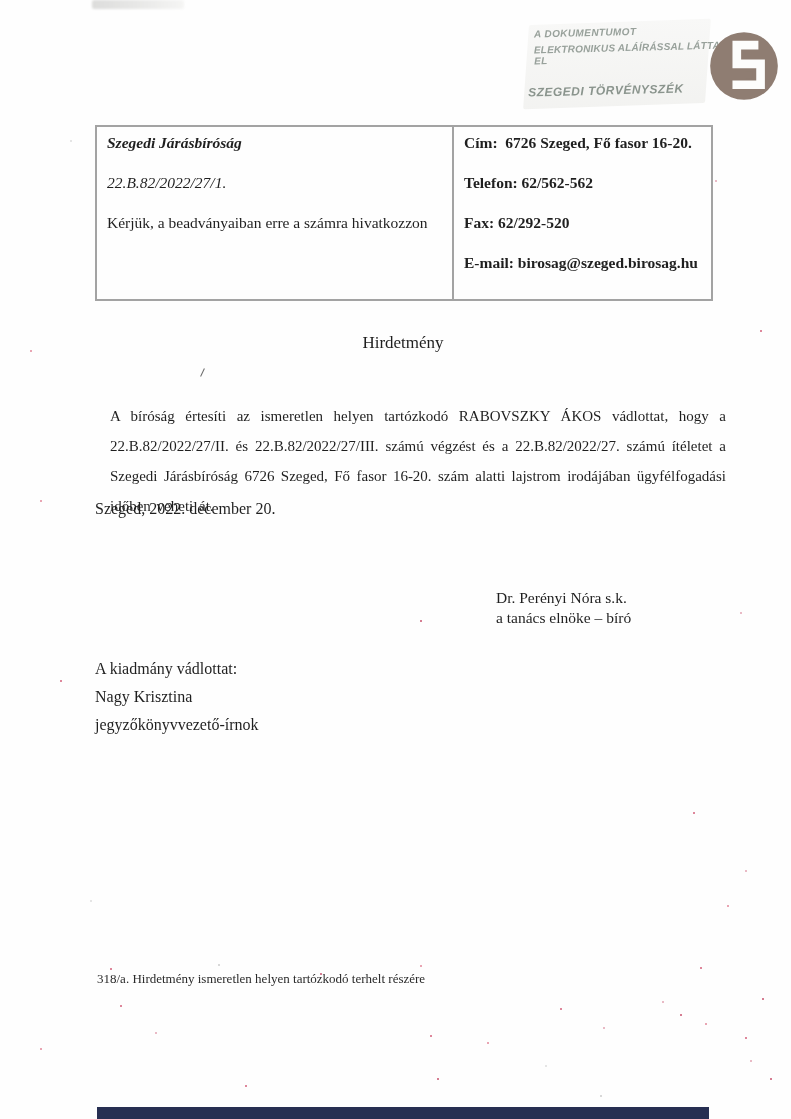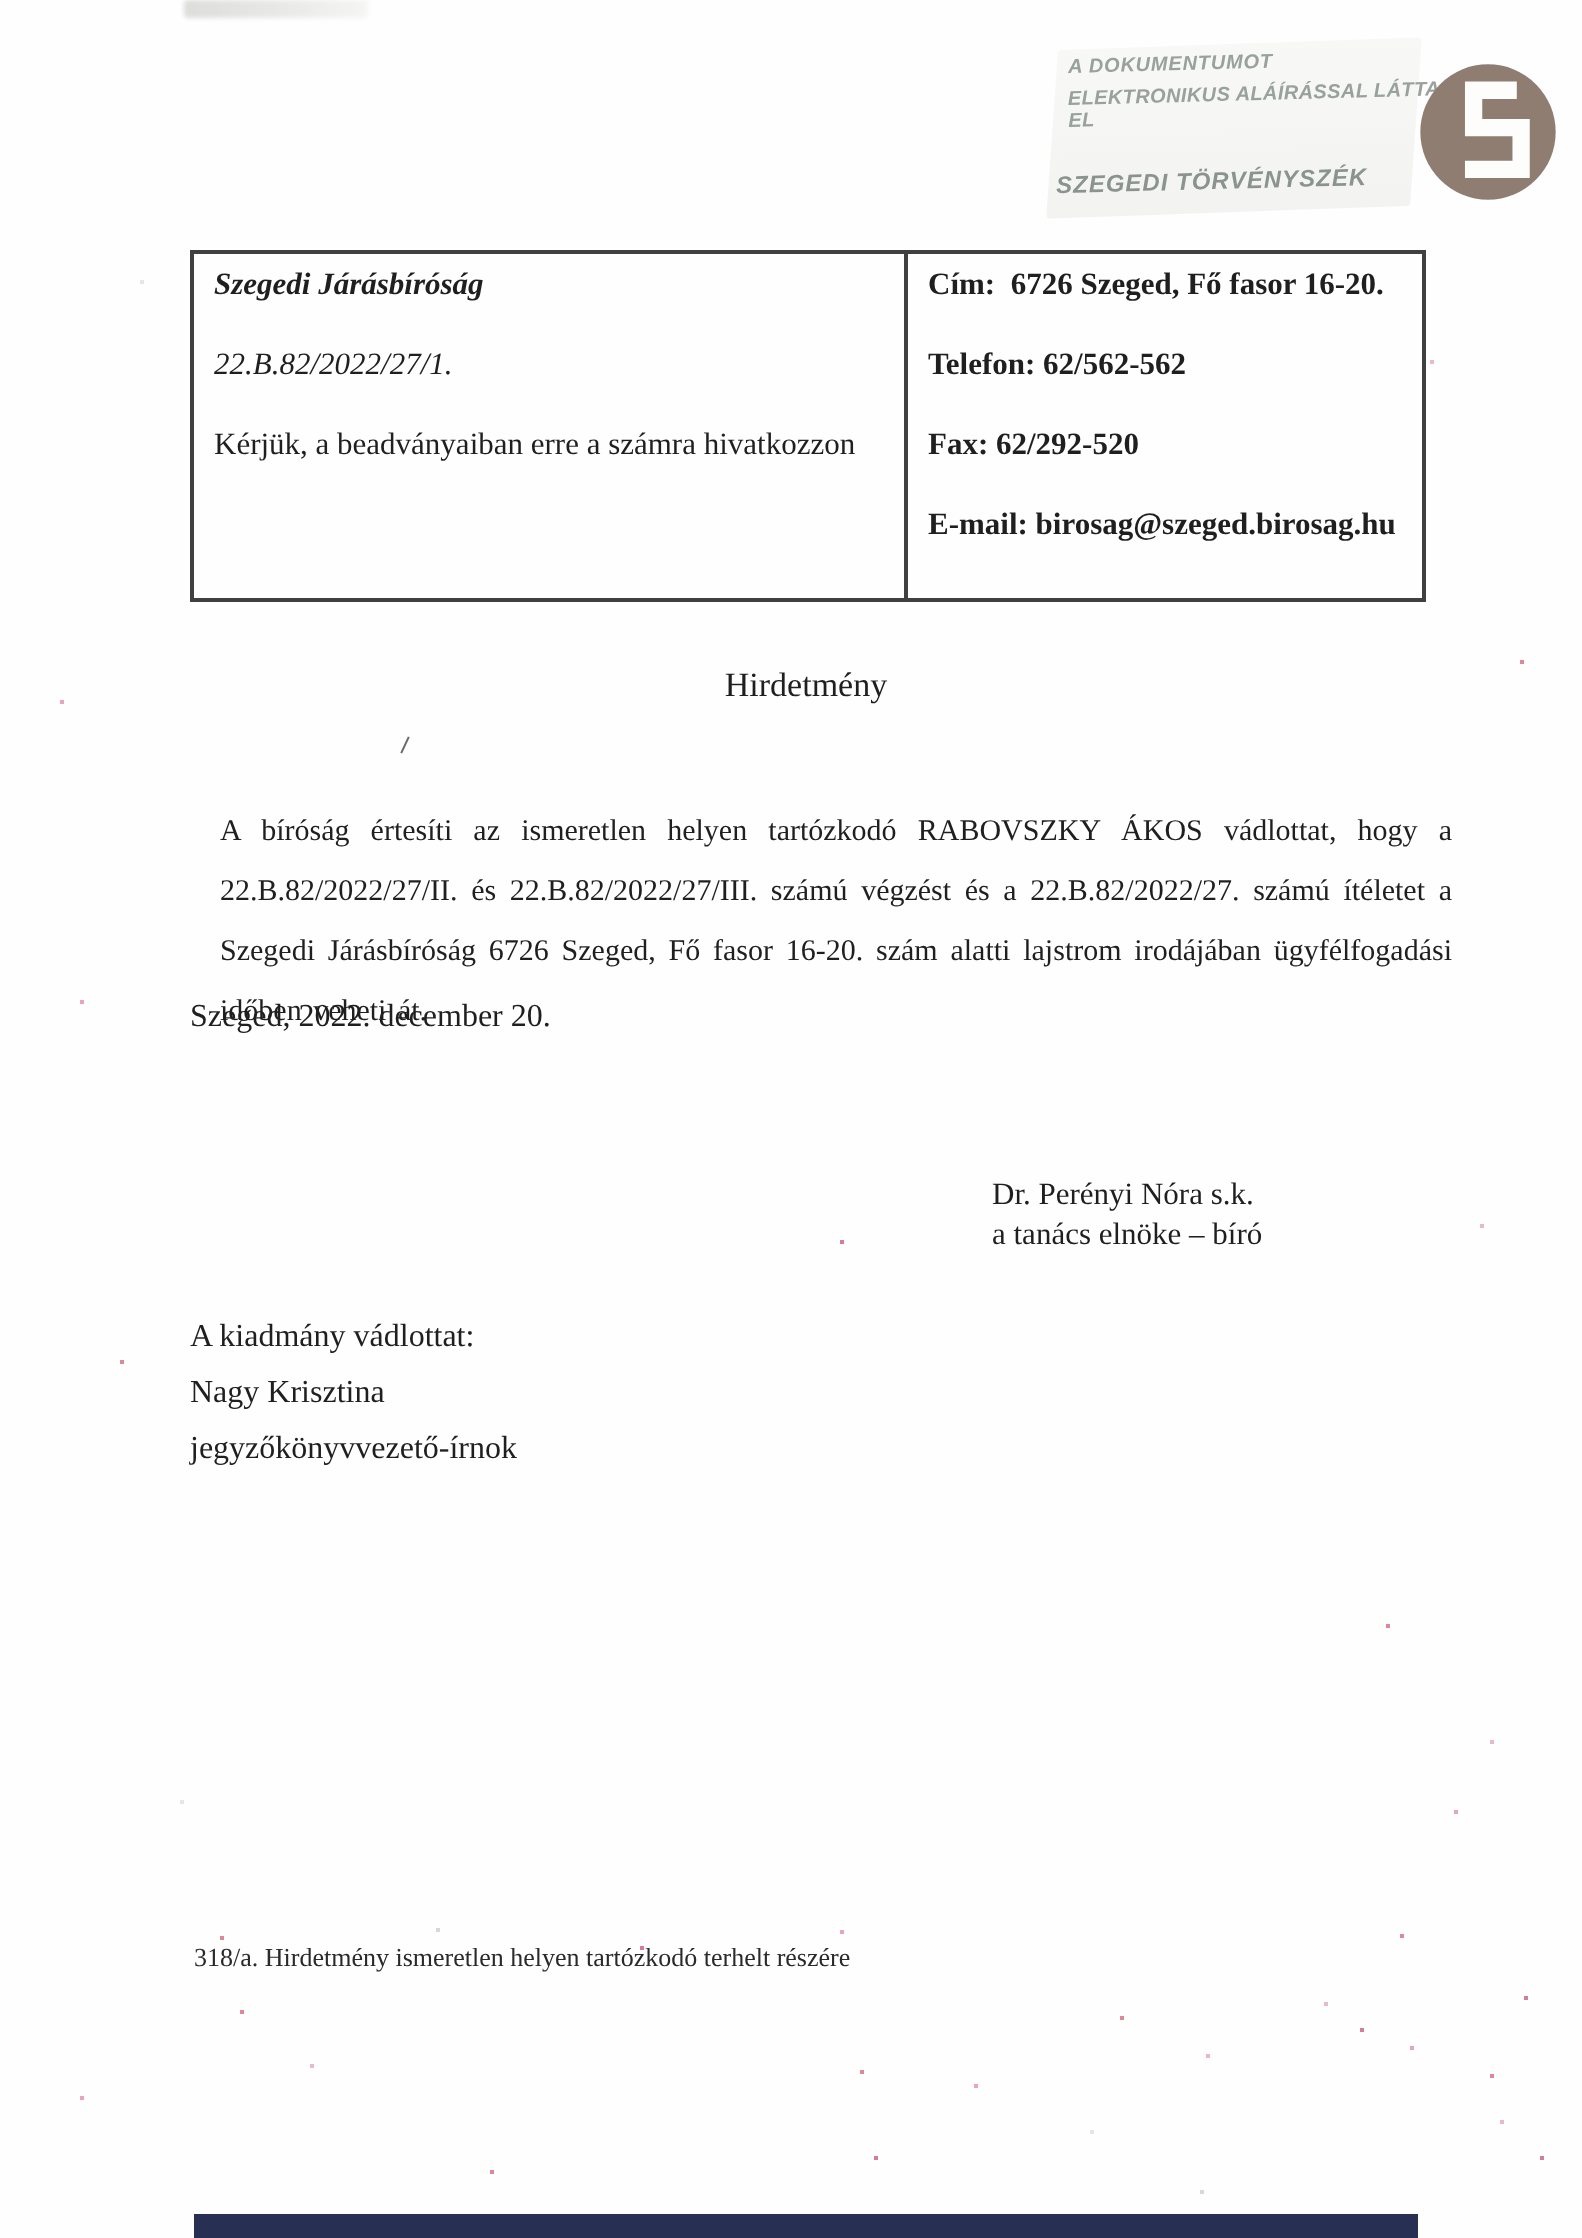--- a/index.html
+++ b/index.html
@@ -56,21 +56,21 @@
   .stamp-line2{font-size:10px;letter-spacing:.2px;margin-top:5px;transform:rotate(-1.5deg);}
   .stamp-court{font-size:12px;color:#8a948d;margin-top:19px;margin-left:-6px;letter-spacing:.5px;transform:rotate(-1.5deg);}
   .logo{position:absolute;right:2px;top:12px;}
 
   
   .header-table{
     position:absolute;left:95px;top:125px;width:618px;height:162px;
     border-collapse:collapse;table-layout:fixed;
   }
   .header-table td{
-    border:2px solid #404040;vertical-align:top;padding:6px 10px;
+    border:2px solid #a3a3a3;vertical-align:top;padding:6px 10px;
   }
   .header-table td.cell-left{width:335px;}
   .header-table p{margin:0;font-size:15.5px;line-height:20px;}
   .cell-left p{margin-bottom:20px;}
   .cell-right p{margin-bottom:20px;font-weight:bold;white-space:pre-wrap;}
   .italic{font-style:italic;}
   .semi{font-weight:600;}
 
   
   .doc-title{

